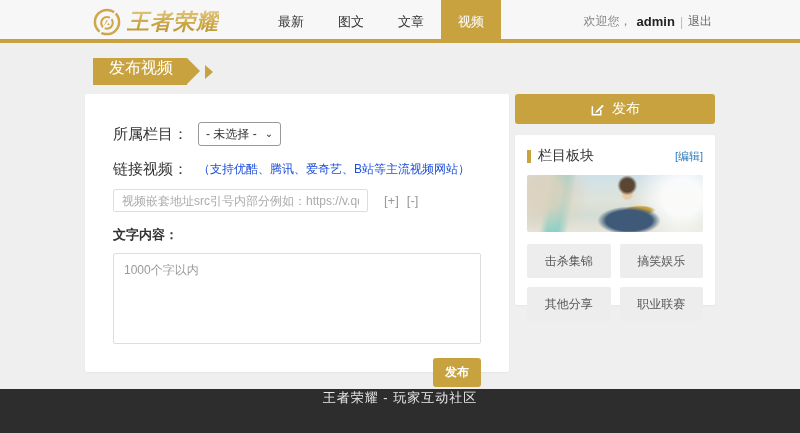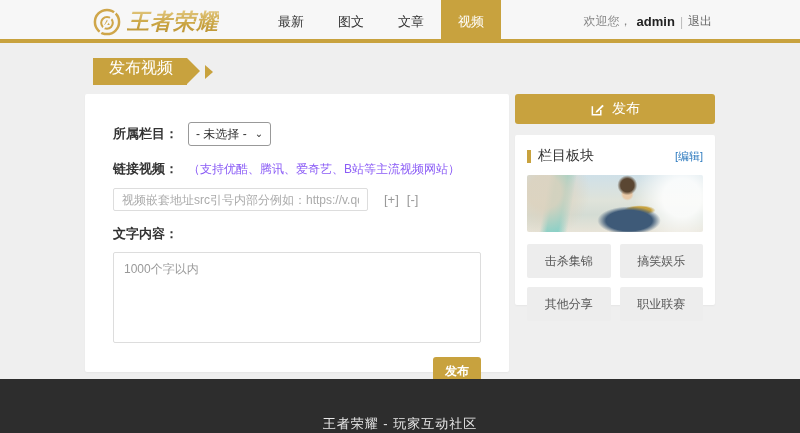--- a/index.html
+++ b/index.html
@@ -70,22 +70,22 @@
   .columns { display: flex; gap: 6px; }
 
   
   .card {
     width: 424px; background: #fff; border-radius: 2px;
     box-shadow: 0 1px 2px rgba(0,0,0,.04);
     padding: 28px 28px 22px 28px;
     height: 278px;
   }
   .form-row { display: flex; align-items: center; margin-bottom: 14px; }
-  .form-label { font-size: 13px; font-weight: bold; color: #333; margin-right: 10px; white-space: nowrap; }
-  .hint { font-size: 12px; color: #8b5cf6; }
+  .form-label { font-size: 15px; font-weight: normal; color: #333; margin-right: 10px; white-space: nowrap; }
+  .hint { font-size: 12px; color: #1d4ed8; }
   .select-box {
     border: 1px solid #999; border-radius: 3px;
     height: 24px; padding: 0 7px; display: flex; align-items: center; gap: 8px;
     font-size: 12px; color: #333; cursor: pointer; background: #fff;
   }
   .chev { font-size: 10px; color: #333; line-height: 1; }
   .url-row { display: flex; align-items: center; margin-bottom: 14px; }
   .url-input {
     width: 255px; height: 23px; border: 1px solid #ddd; border-radius: 2px;
     padding: 0 8px; font-size: 12px; color: #333;
@@ -145,22 +145,22 @@
     grid-template-columns: 1fr 1fr; gap: 9px 9px;
   }
   .cat-btn {
     height: 34px; background: #ededed; border: none; border-radius: 2px;
     font-size: 12px; color: #555; cursor: pointer;
     font-family: "Liberation Sans", "DejaVu Sans", sans-serif;
   }
 
   
   footer {
-    flex: 0 0 auto; height: 54px; background: #2d2d2d;
-    display: flex; align-items: flex-end; justify-content: center;
+    flex: 0 0 auto; height: 44px; background: #2d2d2d;
+    display: flex; align-items: flex-start; justify-content: center;
   }
   .footer-text { color: #e8e8e8; font-size: 13px; letter-spacing: 1px; }
 </style>
 </head>
 <body>
 
 <header>
   <div class="header-inner">
     <div class="logo">
       <svg width="30" height="30" viewBox="0 0 36 36">

